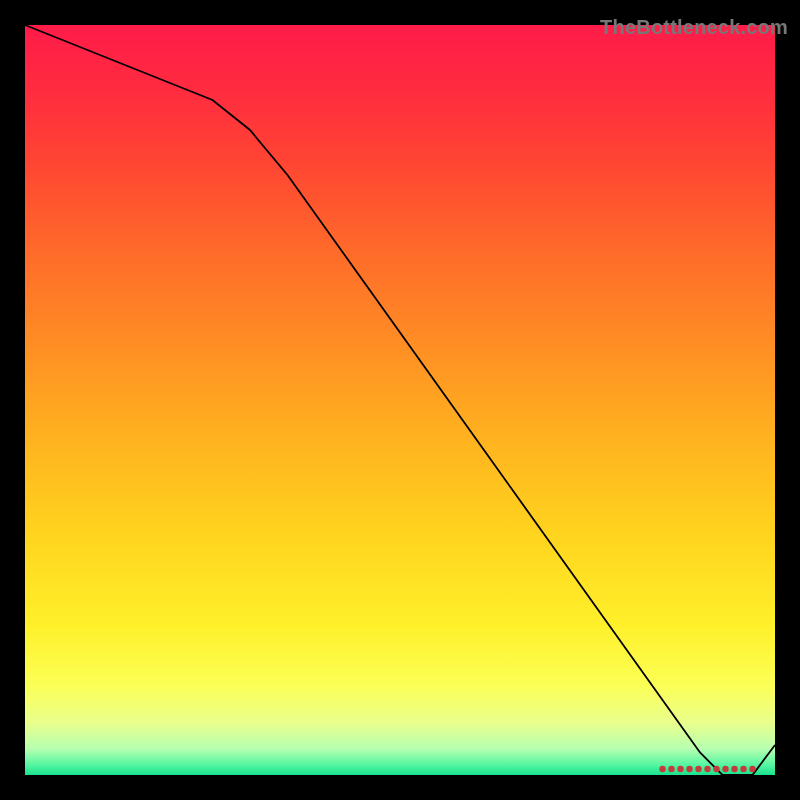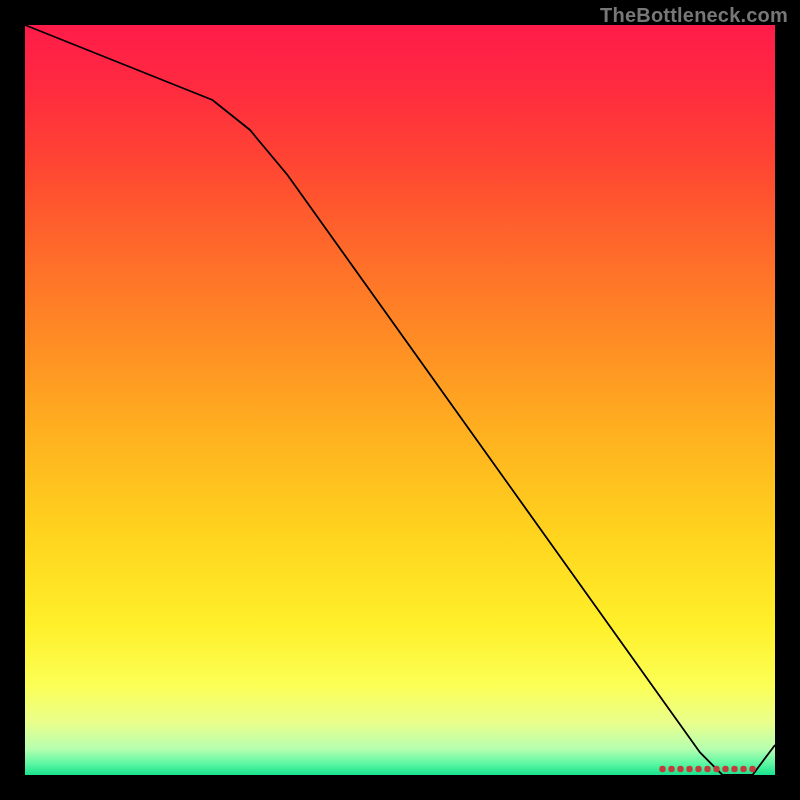--- a/index.html
+++ b/index.html
@@ -11,21 +11,21 @@
     font-family: Arial, Helvetica, sans-serif;
   }
   .frame {
     position: relative;
     width: 800px;
     height: 800px;
     background: #000;
   }
   .watermark {
     position: absolute;
-    top: 4px;
+    top: 16px;
     right: 12px;
     color: #777;
     font-size: 20px;
     font-weight: 600;
     letter-spacing: 0.2px;
     z-index: 10;
   }
   .plot-outer {
     position: absolute;
     left: 25px;

